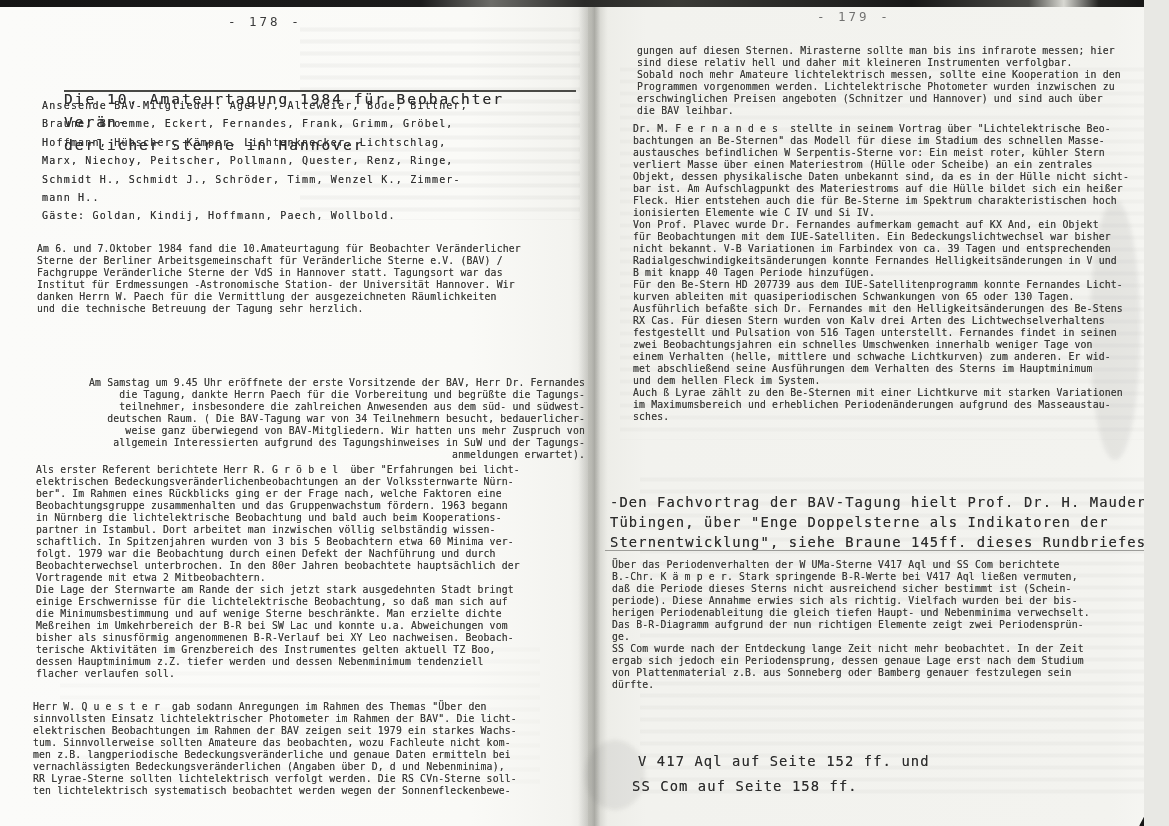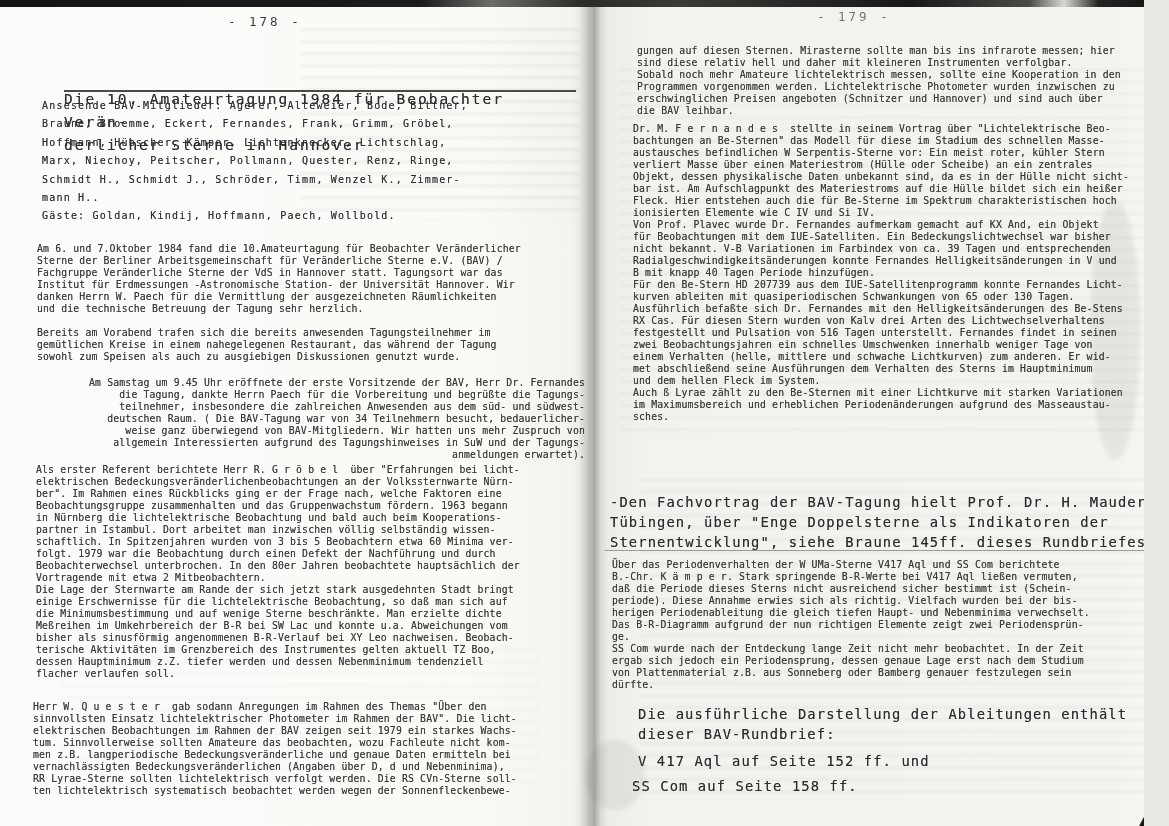--- a/index.html
+++ b/index.html
@@ -89,23 +89,20 @@
 mann H..
 Gäste: Goldan, Kindij, Hoffmann, Paech, Wollbold.</div>
 
   <div class="txt t-sm" style="left:37px;top:243px;width:545px;">Am 6. und 7.Oktober 1984 fand die 10.Amateurtagung für Beobachter Veränderlicher
 Sterne der Berliner Arbeitsgemeinschaft für Veränderliche Sterne e.V. (BAV) /
 Fachgruppe Veränderliche Sterne der VdS in Hannover statt. Tagungsort war das
 Institut für Erdmessungen -Astronomische Station- der Universität Hannover. Wir
 danken Herrn W. Paech für die Vermittlung der ausgezeichneten Räumlichkeiten
 und die technische Betreuung der Tagung sehr herzlich.</div>
 
-  <div class="txt t-sm" style="left:37px;top:327px;width:545px;">Bereits am Vorabend trafen sich die bereits anwesenden Tagungsteilnehmer im
-gemütlichen Kreise in einem nahegelegenen Restaurant, das während der Tagung
-sowohl zum Speisen als auch zu ausgiebigen Diskussionen genutzt wurde.</div>
 
   <div class="txt t-sm" style="left:37px;top:377px;width:548px;text-align:right;">Am Samstag um 9.45 Uhr eröffnete der erste Vorsitzende der BAV, Herr Dr. Fernandes
 die Tagung, dankte Herrn Paech für die Vorbereitung und begrüßte die Tagungs-
 teilnehmer, insbesondere die zahlreichen Anwesenden aus dem süd- und südwest-
 deutschen Raum. ( Die BAV-Tagung war von 34 Teilnehmern besucht, bedauerlicher-
 weise ganz überwiegend von BAV-Mitgliedern. Wir hatten uns mehr Zuspruch von
 allgemein Interessierten aufgrund des Tagungshinweises in SuW und der Tagungs-
 anmeldungen erwartet).</div>
 
   <div class="txt t-sm" style="left:36px;top:464px;width:548px;">Als erster Referent berichtete Herr R. G r ö b e l  über "Erfahrungen bei licht-
@@ -183,20 +180,18 @@
 daß die Periode dieses Sterns nicht ausreichend sicher bestimmt ist (Schein-
 periode). Diese Annahme erwies sich als richtig. Vielfach wurden bei der bis-
 herigen Periodenableitung die gleich tiefen Haupt- und Nebenminima verwechselt.
 Das B-R-Diagramm aufgrund der nun richtigen Elemente zeigt zwei Periodensprün-
 ge.
 SS Com wurde nach der Entdeckung lange Zeit nicht mehr beobachtet. In der Zeit
 ergab sich jedoch ein Periodensprung, dessen genaue Lage erst nach dem Studium
 von Plattenmaterial z.B. aus Sonneberg oder Bamberg genauer festzulegen sein
 dürfte.</div>
 
-  <div class="txt t-lg" style="left:638px;top:704px;width:520px;">Die ausführliche Darstellung der Ableitungen enthält
-dieser BAV-Rundbrief:</div>
 
   <div class="txt t-lg" style="left:638px;top:751px;width:520px;">V 417 Aql auf Seite 152 ff. und</div>
 
   <div class="txt t-lg" style="left:632px;top:776px;width:520px;">SS Com auf Seite 158 ff.</div>
 
 </div>
 
 </body></html>

